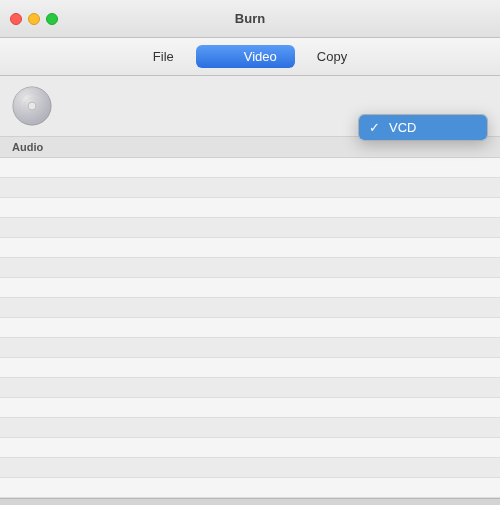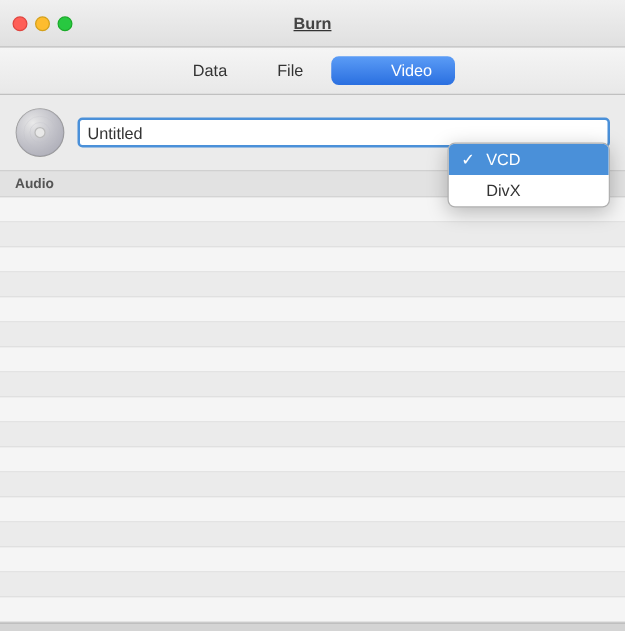--- a/index.html
+++ b/index.html
@@ -16,21 +16,20 @@
 
     
     .title-bar {
       height: 38px;
       background: linear-gradient(to bottom, #f0f0f0, #e0e0e0);
       border-bottom: 1px solid #c0c0c0;
       display: flex;
       align-items: center;
       justify-content: center;
       position: relative;
-      text-decoration: underline;
     }
 
     .title-bar-title {
       font-size: 13px;
       font-weight: 600;
       color: #444;
     }
 
     .traffic-lights {
       position: absolute;
@@ -199,23 +198,23 @@
 <div class="title-bar">
   <div class="traffic-lights">
     <div class="traffic-light close"></div>
     <div class="traffic-light minimize"></div>
     <div class="traffic-light maximize"></div>
   </div>
   <span class="title-bar-title">Burn</span>
 </div>
 
 <div class="tab-bar">
-  <button class="tab">Data</button>
   <button class="tab">File</button>
   <button class="tab active">Video</button>
+  <button class="tab">Copy</button>
 </div>
 
 <div class="disc-row">
 
   <div class="disc-icon">
     <svg class="disc-svg" viewBox="0 0 40 40" xmlns="http://www.w3.org/2000/svg">
 
       <circle cx="20" cy="20" r="19" fill="#d0d0d0" stroke="#999" stroke-width="1"></circle>
 
       <defs>
@@ -226,32 +225,27 @@
       </defs>
       <circle cx="20" cy="20" r="19" fill="url(#discGrad)"></circle>
 
       <circle cx="20" cy="20" r="4" fill="#e8e8e8" stroke="#bbb" stroke-width="1"></circle>
 
       <circle cx="20" cy="20" r="8" fill="none" stroke="#c0c0c8" stroke-width="0.5" opacity="0.5"></circle>
       <circle cx="20" cy="20" r="13" fill="none" stroke="#c0c0c8" stroke-width="0.5" opacity="0.4"></circle>
     </svg>
   </div>
 
-  <input class="disc-name-input" type="text" value="Untitled" style="">
 
   <div class="dropdown-container">
     <div class="dropdown-menu">
       <div class="dropdown-item selected">
         <span class="checkmark">✓</span>
         <span>VCD</span>
       </div>
-      <div class="dropdown-item">
-        <span class="checkmark">✓</span>
-        <span>DivX</span>
-      </div>
     </div>
   </div>
 </div>
 
 <div class="column-header">
   <span>Audio</span>
 </div>
 
 <div class="rows-area">
   <div class="stripe-row"></div>

